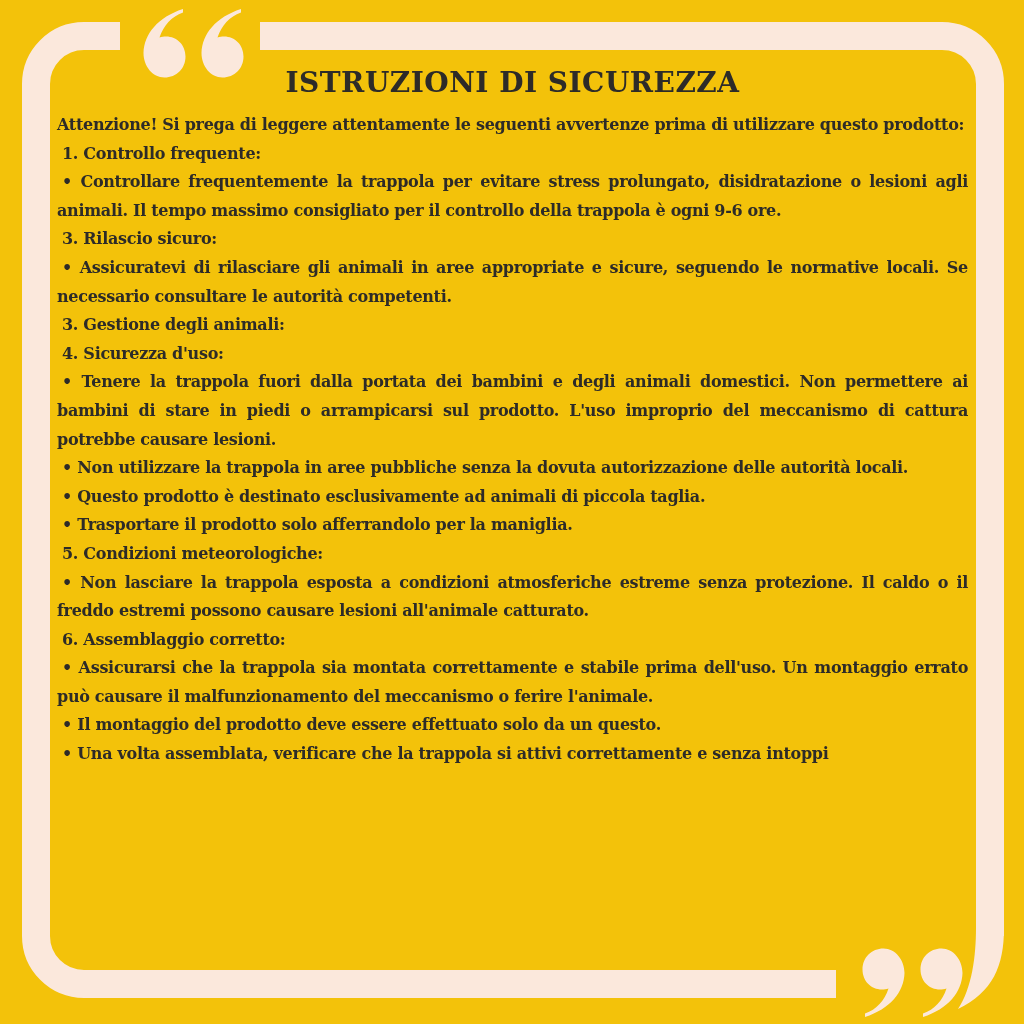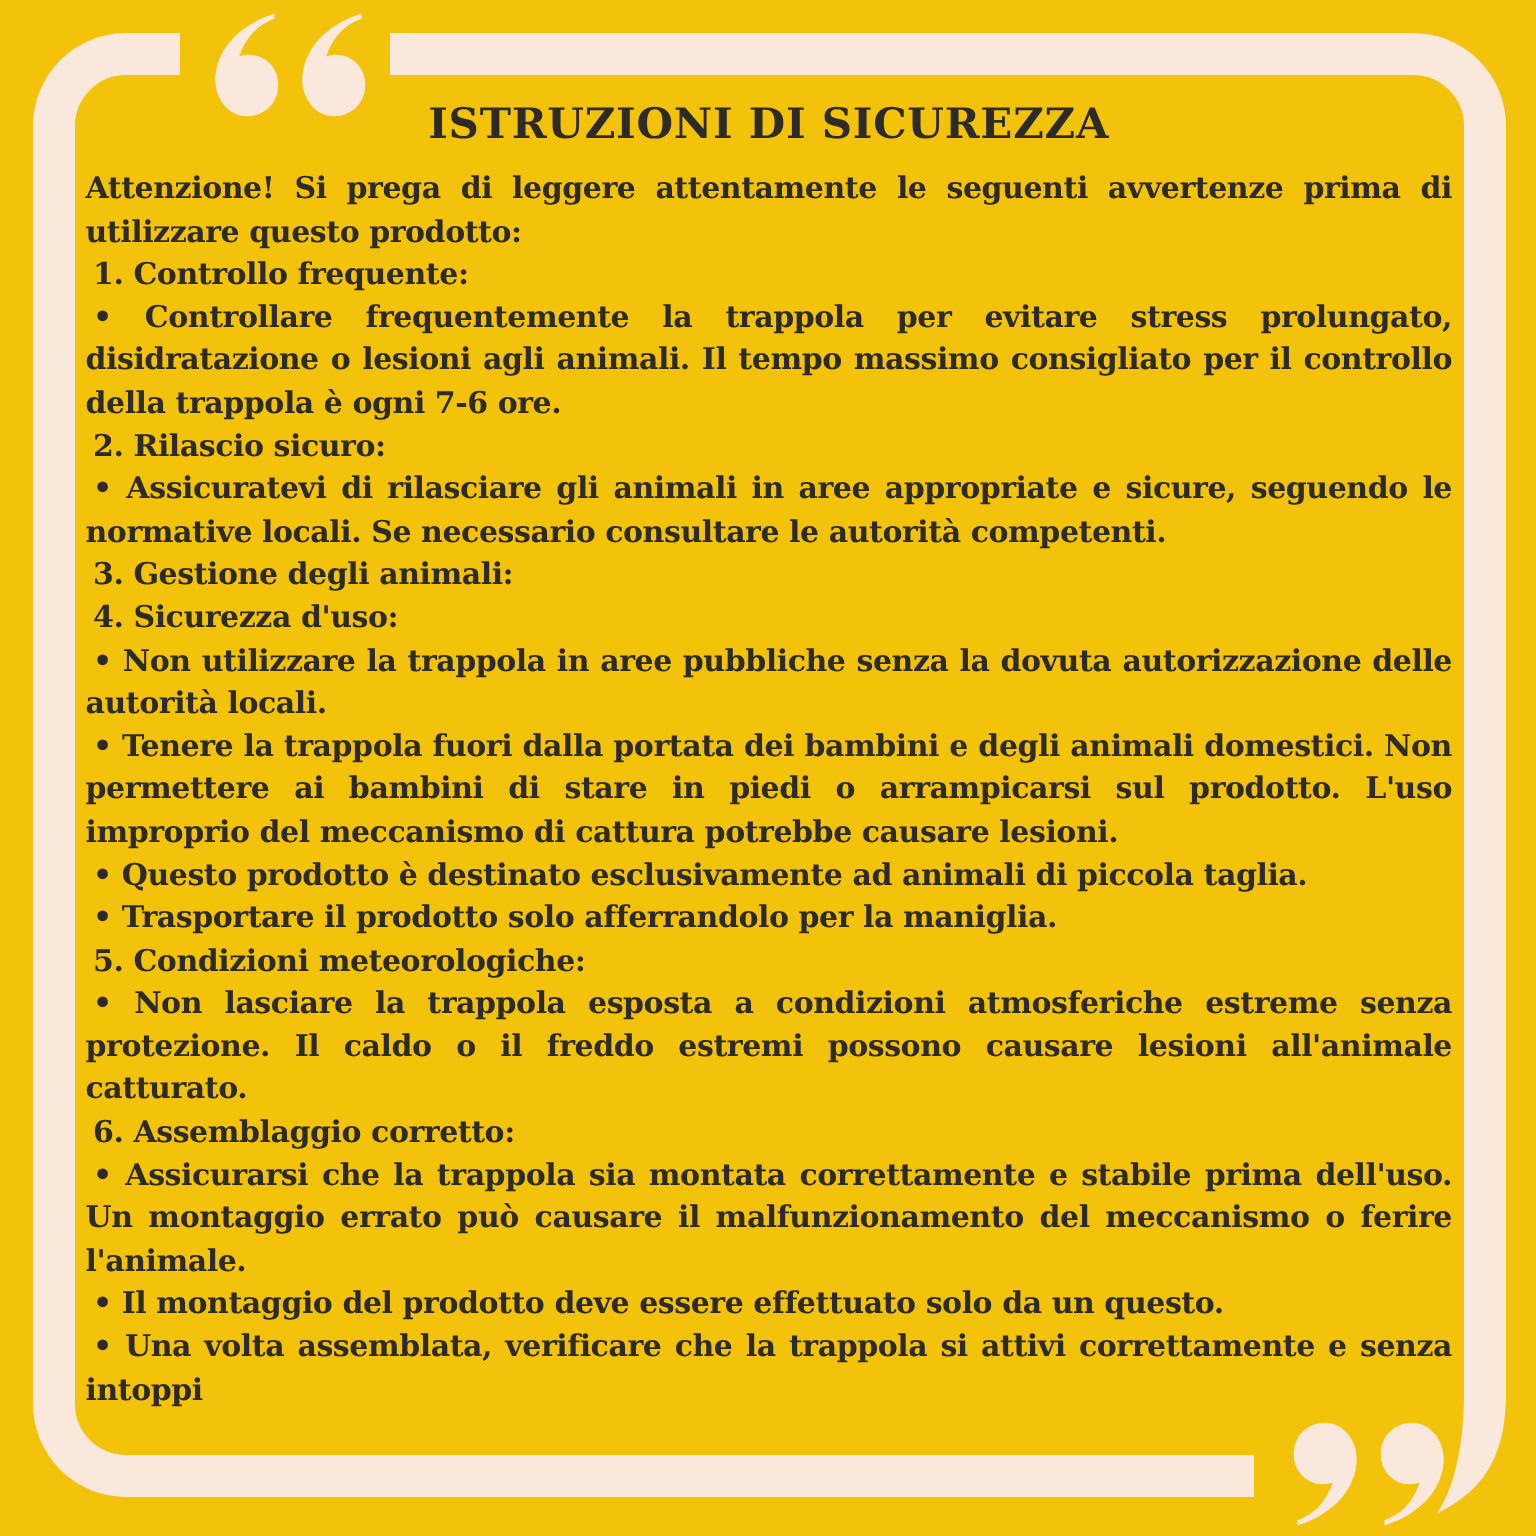--- a/index.html
+++ b/index.html
@@ -21,21 +21,21 @@
   .mask-top{left:120px;top:14px;width:140px;height:42px;}
   .mask-bottom{left:836px;top:936px;width:188px;height:88px;}
 
   .overlay{position:absolute;left:0;top:0;width:1024px;height:1024px;pointer-events:none;}
   .overlay .deco{fill:var(--cream);}
 
   
   .content{position:absolute;left:57px;right:56px;top:66px;color:var(--ink);}
   .title{margin:0 0 12px 0;text-align:center;font-size:28px;font-weight:700;
          letter-spacing:0.5px;color:var(--ink);}
-  .para{margin:0;font-size:20px;line-height:28.6px;font-weight:700;
+  .para{margin:0;font-size:16px;line-height:28.6px;font-weight:700;
         text-align:justify;letter-spacing:-0.3px;}
   .para.intro{text-indent:0;}
   .para.heading{text-align:left;text-indent:5px;}
   .para.bullet{text-indent:5px;}
 </style>
 </head>
 <body>
 
 <div class="canvas">
 
@@ -65,27 +65,27 @@
       <use href="#comma"></use>
       <use href="#comma" transform="translate(58,0)"></use>
     </g>
   </svg>
 
   <div class="content">
     <h1 class="title">ISTRUZIONI DI SICUREZZA</h1>
     <p class="para intro">Attenzione! Si prega di leggere attentamente le seguenti avvertenze prima di utilizzare questo prodotto:</p>
     <div id="sections">
         <p class="para heading">1. Controllo frequente:</p>
-        <p class="para bullet">• Controllare frequentemente la trappola per evitare stress prolungato, disidratazione o lesioni agli animali. Il tempo massimo consigliato per il controllo della trappola è ogni 7-6 ore.</p>
-        <p class="para heading">2. Rilascio sicuro:</p>
+        <p class="para bullet">• Controllare frequentemente la trappola per evitare stress prolungato, disidratazione o lesioni agli animali. Il tempo massimo consigliato per il controllo della trappola è ogni 9-6 ore.</p>
+        <p class="para heading">3. Rilascio sicuro:</p>
         <p class="para bullet">• Assicuratevi di rilasciare gli animali in aree appropriate e sicure, seguendo le normative locali. Se necessario consultare le autorità competenti.</p>
         <p class="para heading">3. Gestione degli animali:</p>
         <p class="para heading">4. Sicurezza d'uso:</p>
+        <p class="para bullet">• Tenere la trappola fuori dalla portata dei bambini e degli animali domestici. Non permettere ai bambini di stare in piedi o arrampicarsi sul prodotto. L'uso improprio del meccanismo di cattura potrebbe causare lesioni.</p>
         <p class="para bullet">• Non utilizzare la trappola in aree pubbliche senza la dovuta autorizzazione delle autorità locali.</p>
-        <p class="para bullet">• Tenere la trappola fuori dalla portata dei bambini e degli animali domestici. Non permettere ai bambini di stare in piedi o arrampicarsi sul prodotto. L'uso improprio del meccanismo di cattura potrebbe causare lesioni.</p>
         <p class="para bullet">• Questo prodotto è destinato esclusivamente ad animali di piccola taglia.</p>
         <p class="para bullet">• Trasportare il prodotto solo afferrandolo per la maniglia.</p>
         <p class="para heading">5. Condizioni meteorologiche:</p>
         <p class="para bullet">• Non lasciare la trappola esposta a condizioni atmosferiche estreme senza protezione. Il caldo o il freddo estremi possono causare lesioni all'animale catturato.</p>
         <p class="para heading">6. Assemblaggio corretto:</p>
         <p class="para bullet">• Assicurarsi che la trappola sia montata correttamente e stabile prima dell'uso. Un montaggio errato può causare il malfunzionamento del meccanismo o ferire l'animale.</p>
         <p class="para bullet">• Il montaggio del prodotto deve essere effettuato solo da un questo.</p>
         <p class="para bullet">• Una volta assemblata, verificare che la trappola si attivi correttamente e senza intoppi</p>
       </div>
   </div>

